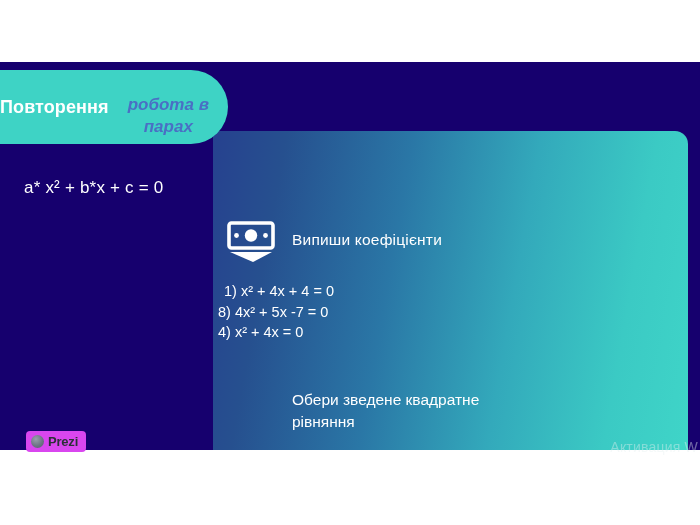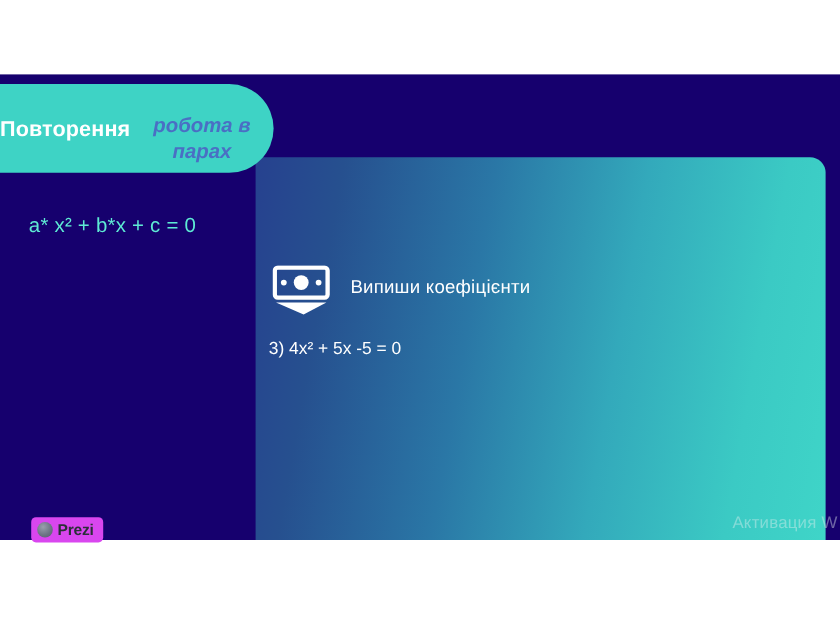--- a/index.html
+++ b/index.html
@@ -81,21 +81,21 @@
     font-style: italic;
     line-height: 22px;
     margin-top: 17px;
   }
 
   
   .formula {
     position: absolute;
     left: 24px;
     top: 116px;
-    color: #5eead4;
+    color: #ffffff;
     font-size: 17px;
     letter-spacing: 0.2px;
     white-space: nowrap;
   }
 
   
   .note-icon {
     position: absolute;
     left: 14px;
     top: 90px;
@@ -171,21 +171,21 @@
     color: #2b3038;
     font-size: 13px;
     font-weight: bold;
     letter-spacing: -0.2px;
   }
 
   
   .activation-watermark {
     position: absolute;
     right: 2px;
-    top: 427px;
+    top: 439px;
     color: rgba(230, 240, 240, 0.42);
     font-size: 14px;
     white-space: nowrap;
     letter-spacing: 0.2px;
   }
 </style>
 </head>
 <body>
 
 <div id="slide-root">
@@ -200,23 +200,26 @@
           <circle cx="24" cy="14.5" r="6.2" fill="#ffffff"></circle>
           <circle cx="9.5" cy="14.5" r="2.4" fill="#ffffff"></circle>
           <circle cx="38.5" cy="14.5" r="2.4" fill="#ffffff"></circle>
           <path d="M3 31 L45 31 L26 41 Z" fill="#ffffff"></path>
         </svg>
       </span>
 
       <div class="task-heading">Випиши коефіцієнти</div>
 
       <ul class="equation-list">
-        <li>3) 4x² + 5x -5 = 0</li>
+        <li>1) x² + 4x + 4 = 0</li>
+        <li>8) 4x² + 5x -7 = 0</li>
+        <li>4) x² + 4x = 0</li>
       </ul>
 
+      <div class="prompt">Обери зведене квадратне рівняння</div>
 
     </div>
 
     <div class="title-pill">
       <div class="title-pill-inner">
         <div class="title-main">Повторення</div>
         <div class="title-sub">робота в парах</div>
       </div>
     </div>
 

